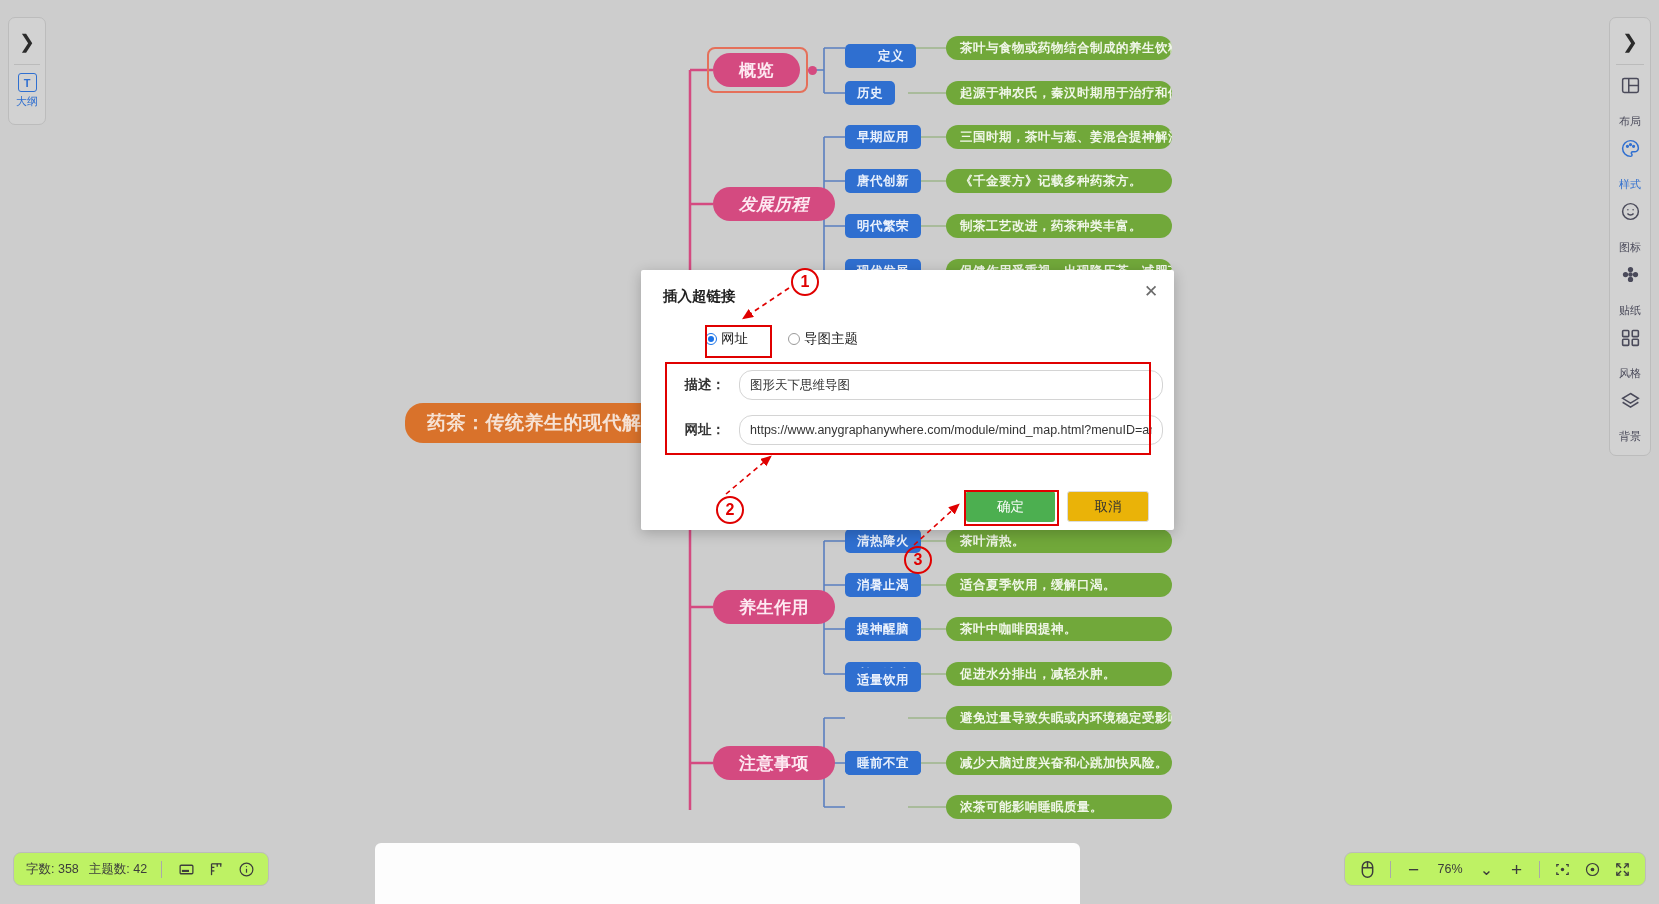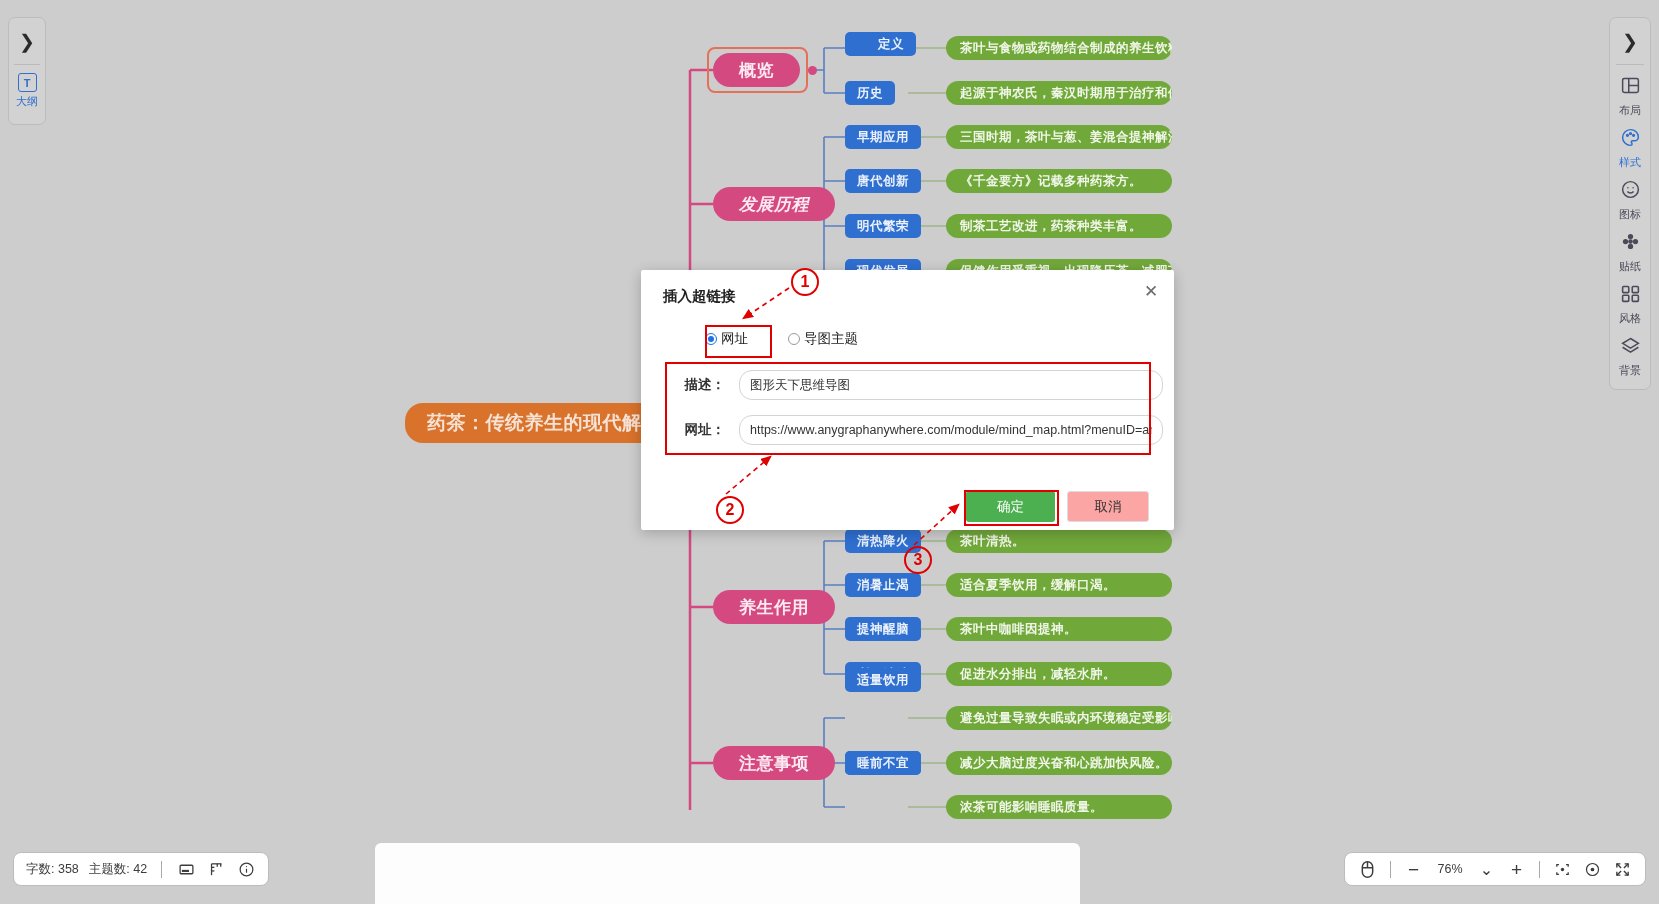--- a/index.html
+++ b/index.html
@@ -108,31 +108,31 @@
     padding-bottom: 8px;
   }
   #right-rail .rail-arrow {
     height: 46px; width: 100%;
     display: flex; align-items: center; justify-content: center;
     font-size: 19px; color: #2b2b2b;
   }
   #right-rail .rail-div { width: 28px; height: 1px; background: #bbb; margin-bottom: 4px;}
   .rr-item {
     display: flex; flex-direction: column; align-items: center;
-    gap: 7px; padding: 6px 0 3px; width: 100%;
+    gap: 18px; padding: 6px 0 3px; width: 100%;
     color: #4a4a5a; cursor: pointer;
   }
   .rr-item.active { color: #2f6fd0; }
   .rr-item .lbl { font-size: 11px; }
   .rr-item svg { display: block; }
 
   
   .pill {
     position: absolute;
-    background: #ffffff;
+    background: #bef264;
     border: 1px solid #bcbcbc;
     border-radius: 8px;
     display: flex; align-items: center;
     height: 34px;
     color: #3c3c3c;
   }
   #stat-bar { left: 13px; bottom: 18px; padding: 0 12px; gap: 10px; }
   #stat-bar .txt { font-size: 12.5px; white-space: nowrap; }
   #stat-bar .vdiv { width: 1px; height: 17px; background: #a9a9a9; margin: 0 4px; }
   #stat-bar .ic { width: 20px; height: 20px; display:flex; align-items:center; justify-content:center; cursor:pointer;}
@@ -193,21 +193,21 @@
   #btn-ok {
     position: absolute; left: 325px; top: 221px;
     width: 89px; height: 31px;
     background: #4caf50; border: none; border-radius: 3px;
     color: #fff; font-size: 13.5px; cursor: pointer;
     font-family: "Liberation Sans", sans-serif;
   }
   #btn-cancel {
     position: absolute; left: 426px; top: 221px;
     width: 82px; height: 31px;
-    background: #fca5a5; border: 1px solid #dcdcdc; border-radius: 3px;
+    background: #eab308; border: 1px solid #dcdcdc; border-radius: 3px;
     color: #333; font-size: 13.5px; cursor: pointer;
     font-family: Liberation Sans, sans-serif;
   }
 
   
   .anno-box { position: absolute; border: 2px solid #e00000; pointer-events: none; }
   .anno-num {
     position: absolute;
     width: 28px; height: 28px; border-radius: 50%;
     border: 2px solid #e00000; color: #e00000;
@@ -257,21 +257,21 @@
         <path d="M908 807 L946 807"></path>
       </g>
     </svg>
 
     <div class="mm-node mm-root" style="left:405px; top:403px;">药茶：传统养生的现代解读</div>
 
     <div class="mm-node mm-l1" style="left:713px; top:53px;">概览</div>
     <div class="sel-ring" style="left:707px; top:47px; width:101px; height:46px;"></div>
     <div class="sel-dot" style="left:808px; top:66px;"></div>
 
-    <div class="mm-node mm-l2" style="left:845px; top:32px;padding-left:33px;">定义</div>
+    <div class="mm-node mm-l2" style="left:845px; top:44px;padding-left:33px;">定义</div>
     <div class="mm-node mm-l3" style="left:946px; top:36px;">茶叶与食物或药物结合制成的养生饮料。</div>
 
     <div class="mm-node mm-l2" style="left:845px; top:81px;">历史</div>
     <div class="mm-node mm-l3" style="left:946px; top:81px;">起源于神农氏，秦汉时期用于治疗和保健。</div>
 
     <div class="mm-node mm-l1" style="left:713px; top:187px;font-style:italic;">发展历程</div>
 
     <div class="mm-node mm-l2" style="left:845px; top:125px;">早期应用</div>
     <div class="mm-node mm-l3" style="left:946px; top:125px;">三国时期，茶叶与葱、姜混合提神解酒。</div>
 

